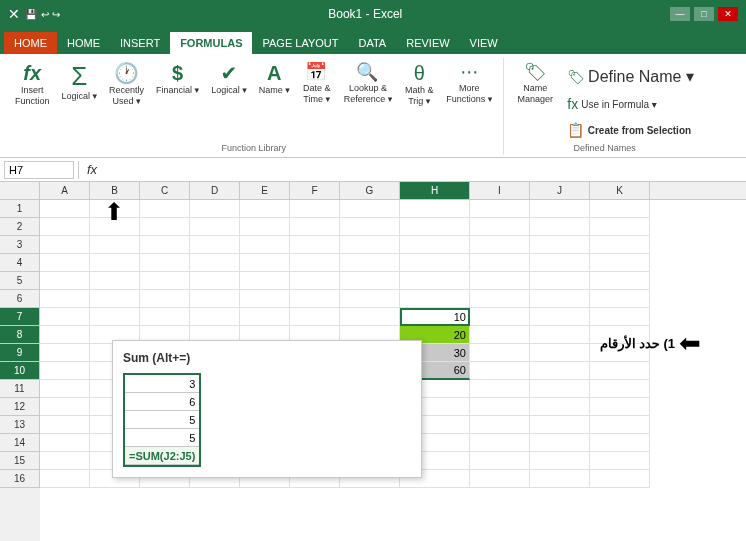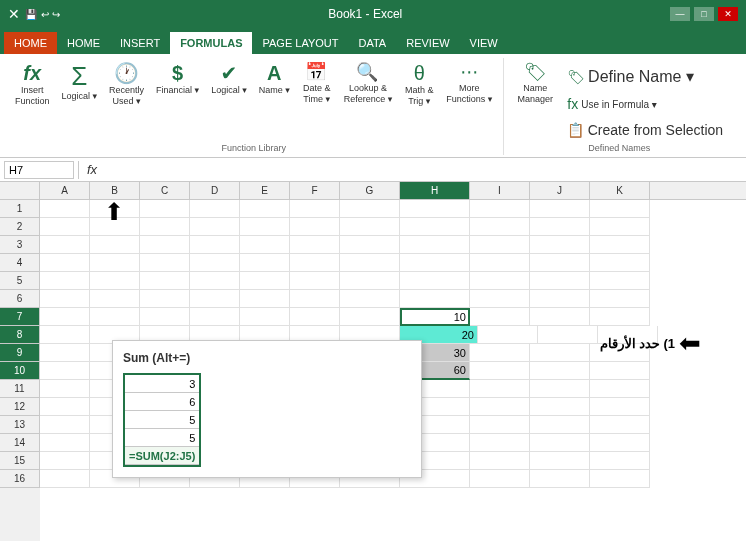--- a/index.html
+++ b/index.html
@@ -342,21 +342,21 @@
         <div class="rb-btn-small">
           <span class="icon-sm">🏷</span>
           <span style="font-size:16px;">Define Name ▾</span>
         </div>
         <div class="rb-btn-small">
           <span class="icon-sm">fx</span>
           <span style="font-size:10px;">Use in Formula ▾</span>
         </div>
         <div class="rb-btn-small">
           <span class="icon-sm">📋</span>
-          <span style="font-size:14px;">Create from Selection</span>
+          <span style="font-size:10px;font-weight:bold;">Create from Selection</span>
         </div>
       </div>
     </div>
     <div class="ribbon-group-label">Defined Names</div>
   </div>
 </div>
 
 <div class="formula-bar">
   <input class="name-box" type="text" value="H7" style="">
   <div class="formula-divider"></div>
@@ -498,21 +498,21 @@
       </div>
 
       <div class="grid-row">
         <div class="cell" style="width:50px;"></div>
         <div class="cell" style="width:50px;"></div>
         <div class="cell" style="width:50px;"></div>
         <div class="cell" style="width:50px;"></div>
         <div class="cell" style="width:50px;"></div>
         <div class="cell" style="width:50px;"></div>
         <div class="cell" style="width:60px;"></div>
-        <div class="cell number highlighted" style="width:78px;background:#5eead4;">20</div>
+        <div class="cell number highlighted" style="width:70px;background:#84cc16;">20</div>
         <div class="cell" style="width:60px;"></div>
         <div class="cell" style="width:60px;"></div>
         <div class="cell" style="width:60px;"></div>
       </div>
 
       <div class="grid-row">
         <div class="cell" style="width:50px;"></div>
         <div class="cell" style="width:50px;"></div>
         <div class="cell" style="width:50px;"></div>
         <div class="cell" style="width:50px;"></div>

